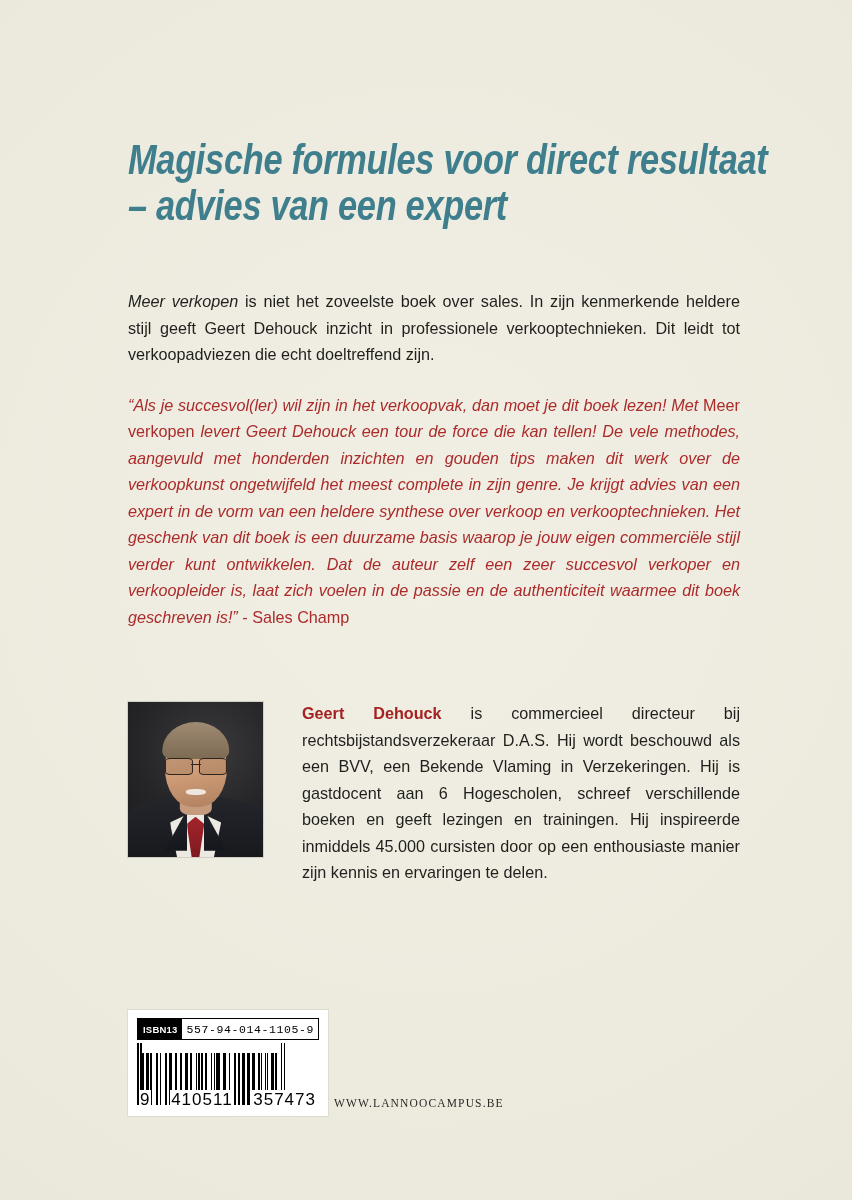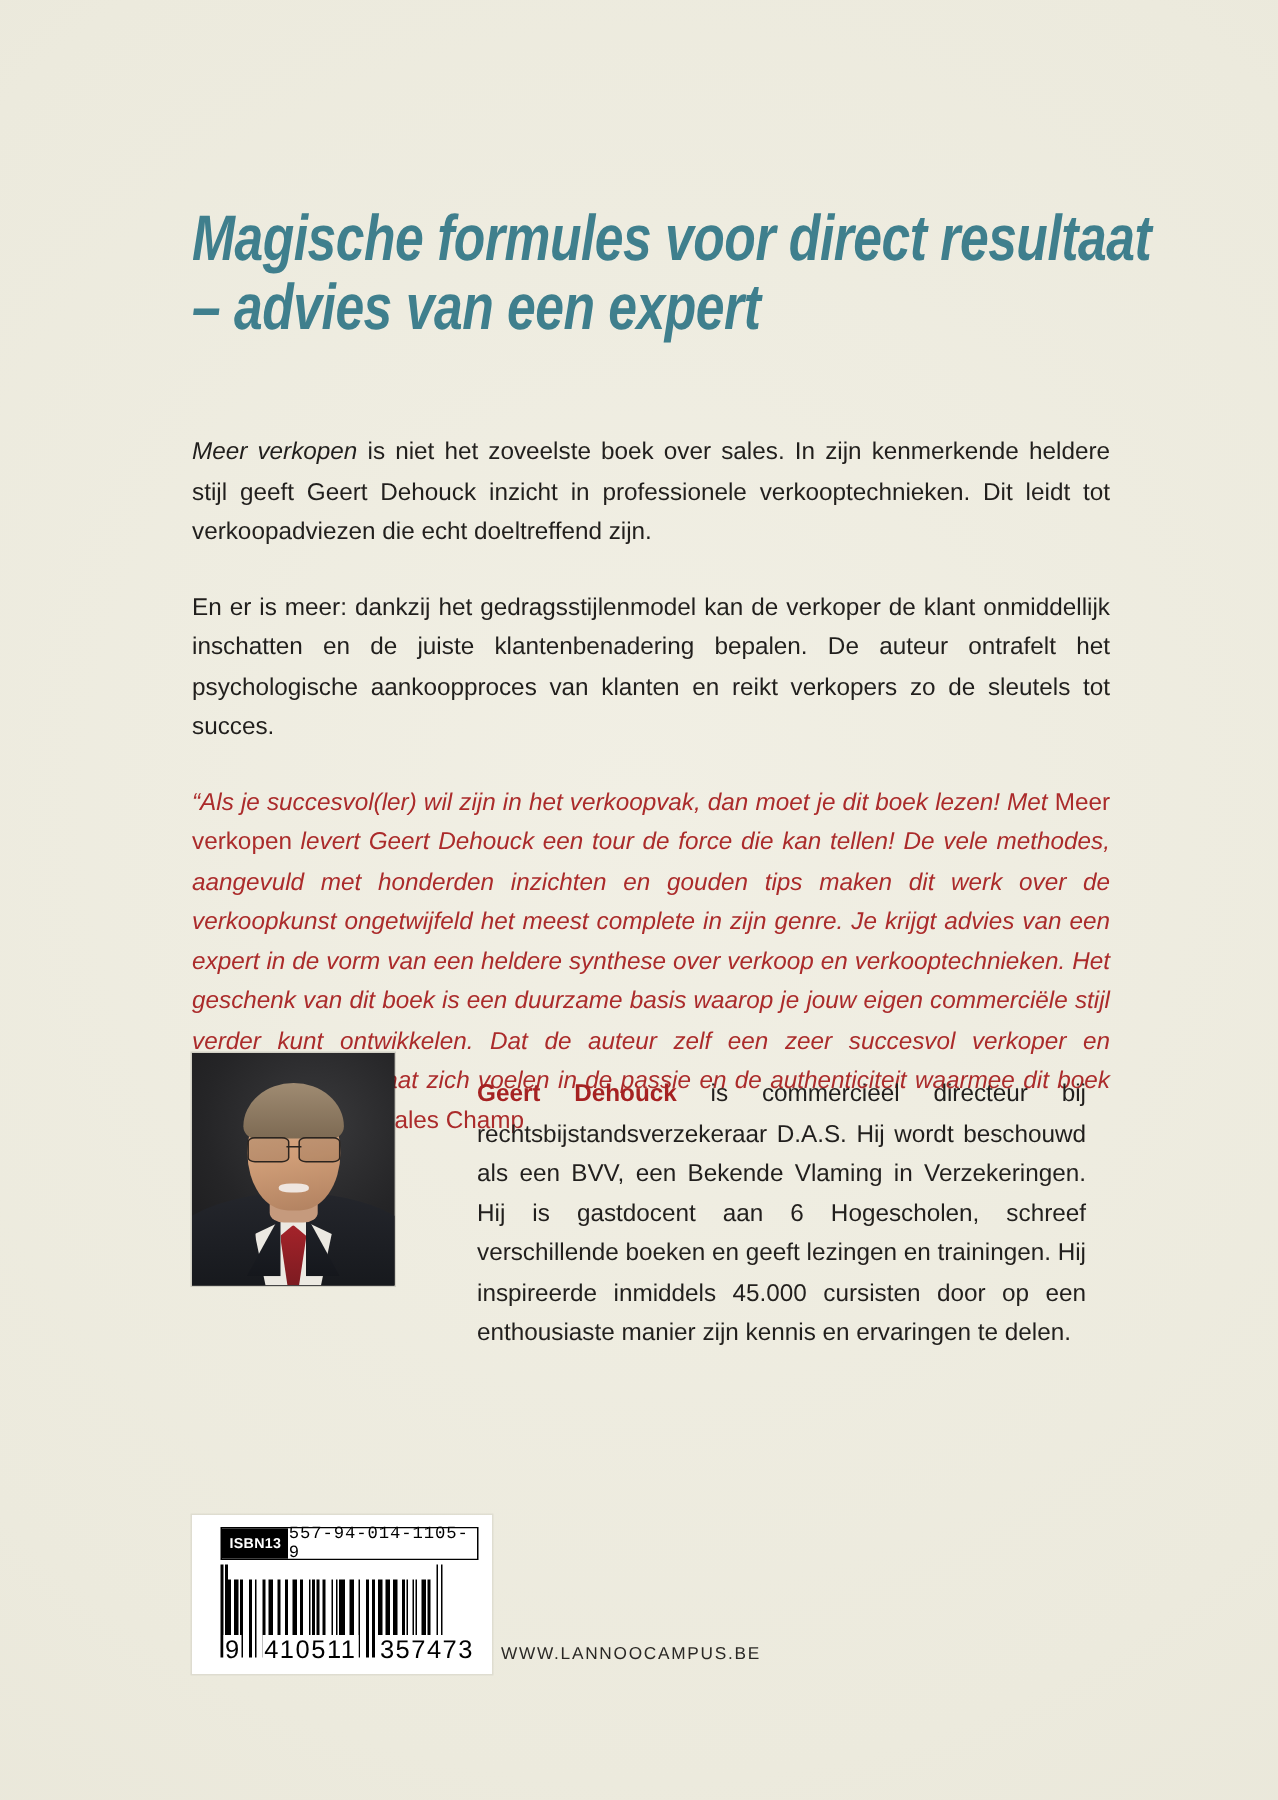--- a/index.html
+++ b/index.html
@@ -191,41 +191,41 @@
     transform: translateX(-50%);
     background: #efe6e0;
     border-radius: 40%;
   }
 
   .bio-text {
     flex: 1 1 auto;
     padding-left: 34px;
   }
   .bio-text p {
-    margin: 16px;
+    margin: 0;
     font-size: 16.2px;
     line-height: 26.5px;
     color: #211f1d;
     text-align: justify;
   }
   .bio-text .name {
     font-weight: 700;
     color: #a52222;
   }
 
   
   .barcode-area {
     position: absolute;
     left: 128px;
     top: 1010px;
     width: 200px;
   }
   .barcode-card {
     background: #ffffff;
-    padding: 8px 9px 6px 19px;
+    padding: 8px 9px 6px 9px;
     box-shadow: 0 0 0 1px rgba(0,0,0,0.06);
   }
   .isbn-row {
     display: flex;
     align-items: stretch;
     height: 20px;
     border: 1px solid #000;
   }
   .isbn-tag {
     background: #000;
@@ -273,21 +273,21 @@
     padding: 0 2px;
     position: relative;
     z-index: 2;
   }
   .digits span { background: #fff; padding: 0 1px; }
 
   .site-url {
     position: absolute;
     left: 334px;
     top: 1097px;
-    font-family: Liberation Sans, sans-serif;
+    font-family: Liberation Serif, serif;
     font-size: 11.5px;
     letter-spacing: 1.15px;
     color: #2a2825;
   }
 </style>
 </head>
 <body>
 
 <div class="paper"></div>
 
@@ -295,21 +295,20 @@
 
   <div class="title-block">
     <div class="title-line">Magische formules voor direct resultaat</div>
     <div class="title-line">– advies van een expert</div>
   </div>
 
   <div class="body-col">
 
     <p class="para"><em>Meer verkopen</em><span> is niet het zoveelste boek over sales. In zijn kenmerkende heldere stijl geeft Geert Dehouck inzicht in professionele verkooptechnieken. Dit leidt tot verkoopadviezen die echt doeltreffend zijn.</span></p>
 
-    <p class="para">En er is meer: dankzij het gedragsstijlenmodel kan de verkoper de klant onmiddellijk inschatten en de juiste klantenbenadering bepalen. De auteur ontrafelt het psychologische aankoopproces van klanten en reikt verkopers zo de sleutels tot succes.</p>
 
     <p class="quote"><span>“Als je succesvol(ler) wil zijn in het verkoopvak, dan moet je dit boek lezen! Met </span><span class="upright">Meer verkopen</span><span> levert Geert Dehouck een tour de force die kan tellen! De vele methodes, aangevuld met honderden inzichten en gouden tips maken dit werk over de verkoopkunst ongetwijfeld het meest complete in zijn genre. Je krijgt advies van een expert in de vorm van een heldere synthese over verkoop en verkooptechnieken. Het geschenk van dit boek is een duurzame basis waarop je jouw eigen commerciële stijl verder kunt ontwikkelen. Dat de auteur zelf een zeer succesvol verkoper en verkoopleider is, laat zich voelen in de passie en de authenticiteit waarmee dit boek geschreven is!”</span><span class="upright"> - Sales Champ</span></p>
 
   </div>
 
   <div class="author-block">
     <div class="photo-wrap">
       <div class="photo">
         <div class="backdrop"></div>
         <div class="shoulders"></div>

